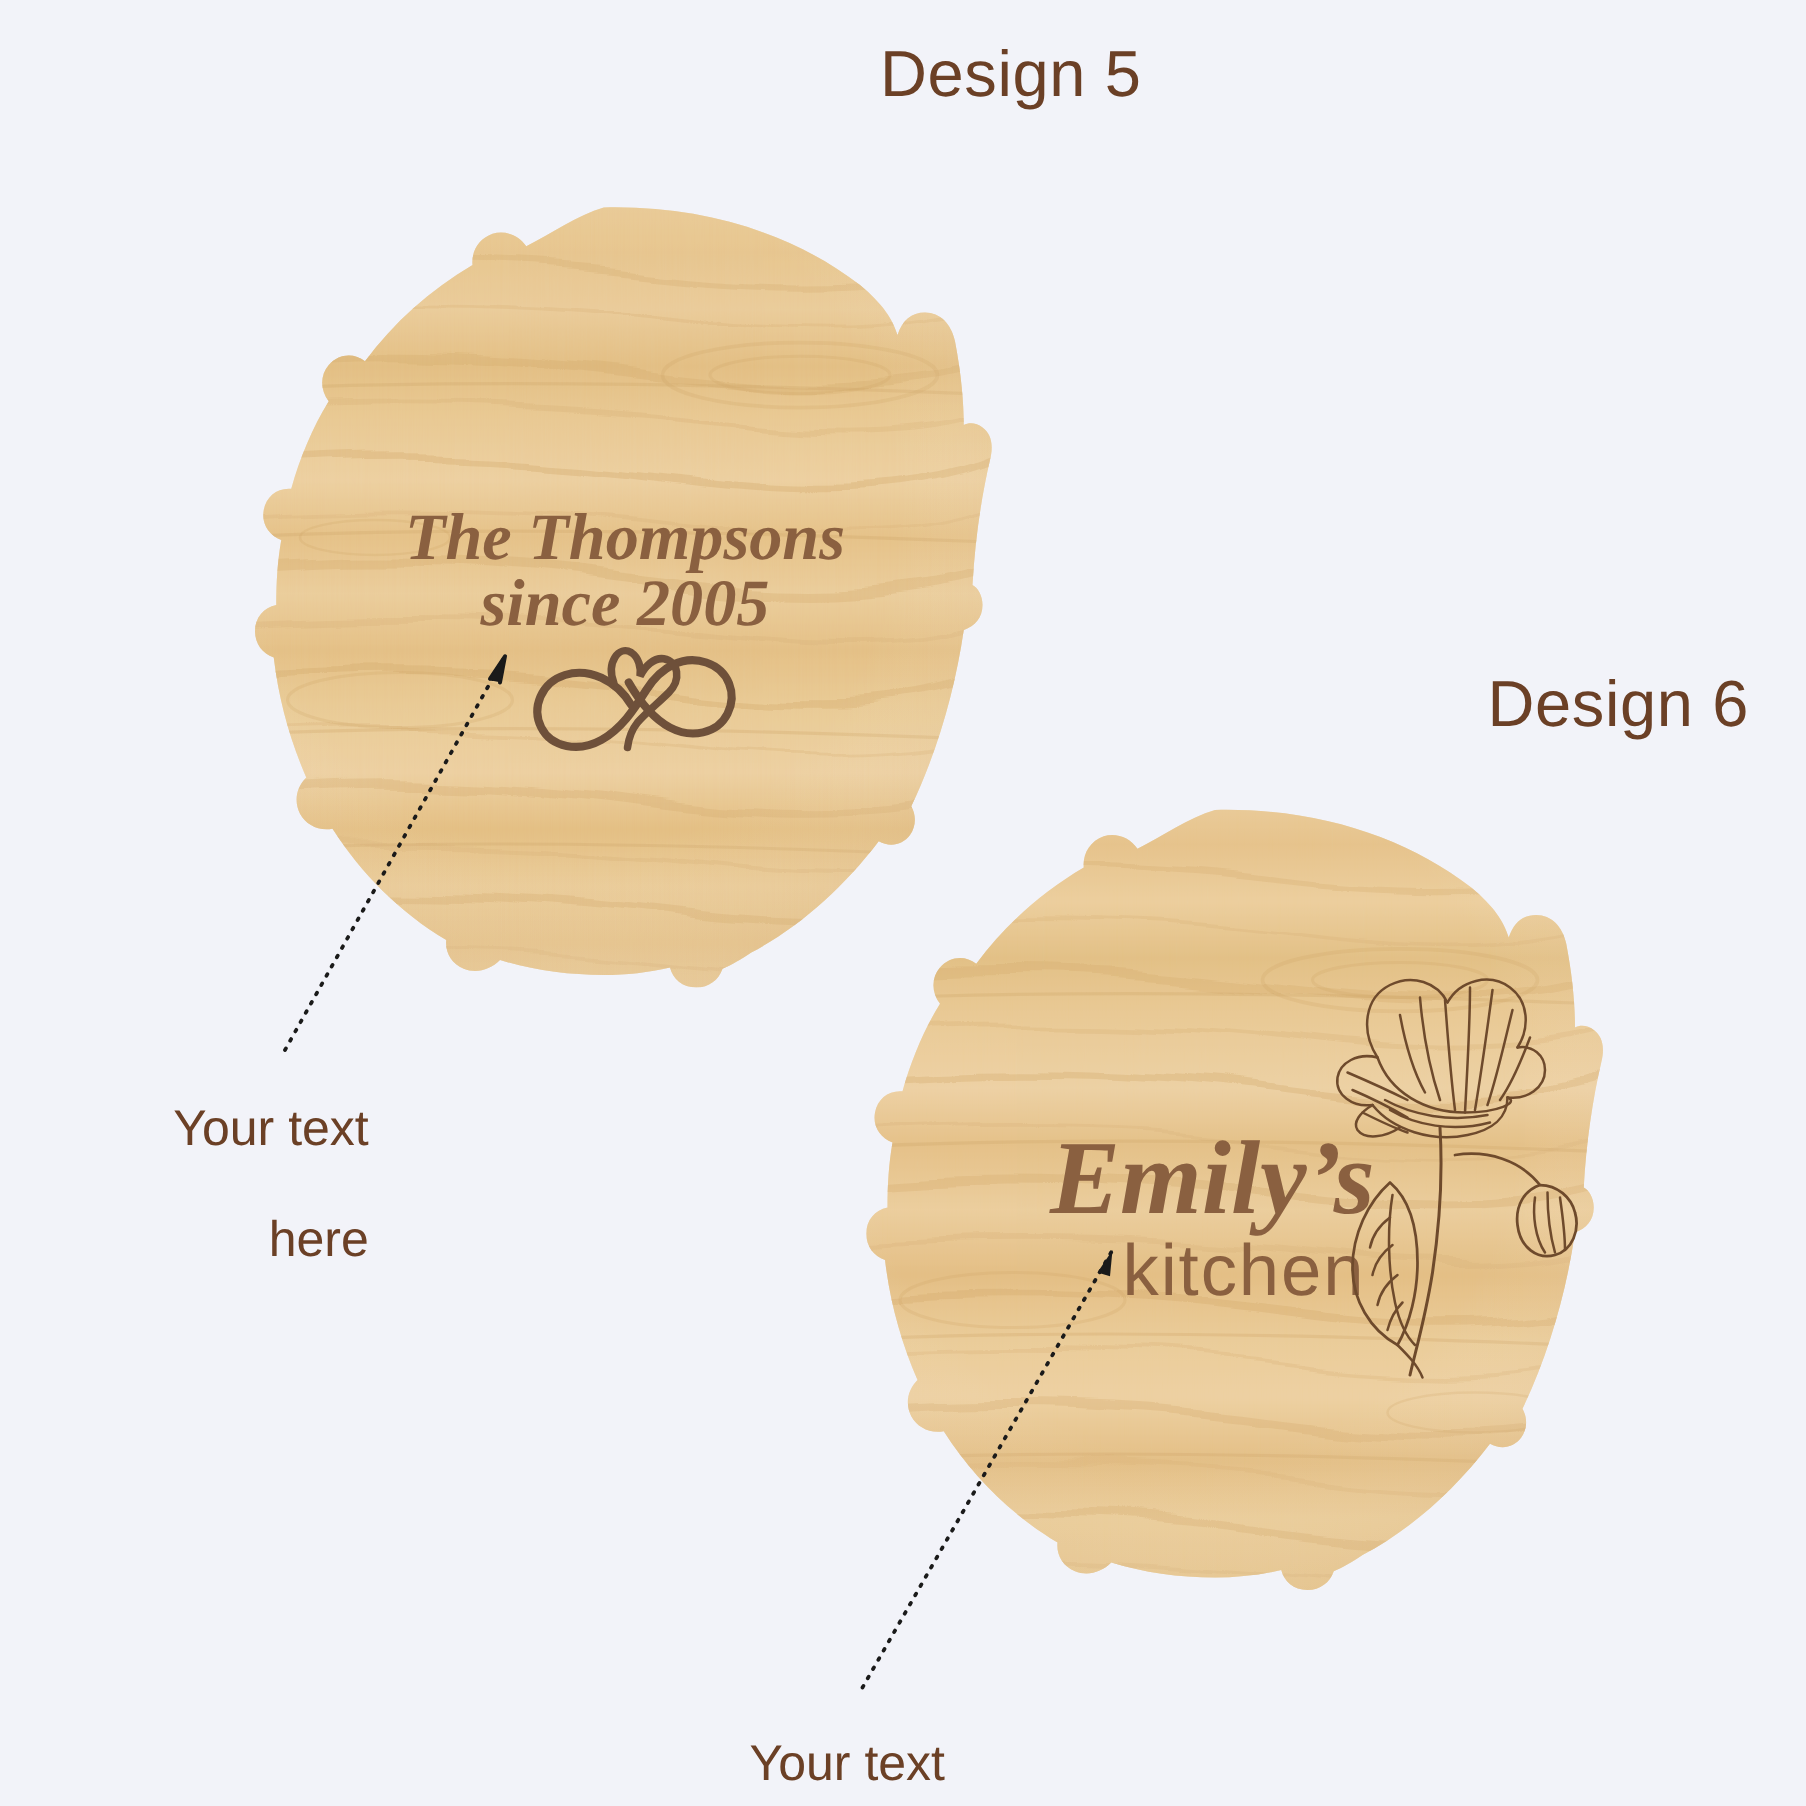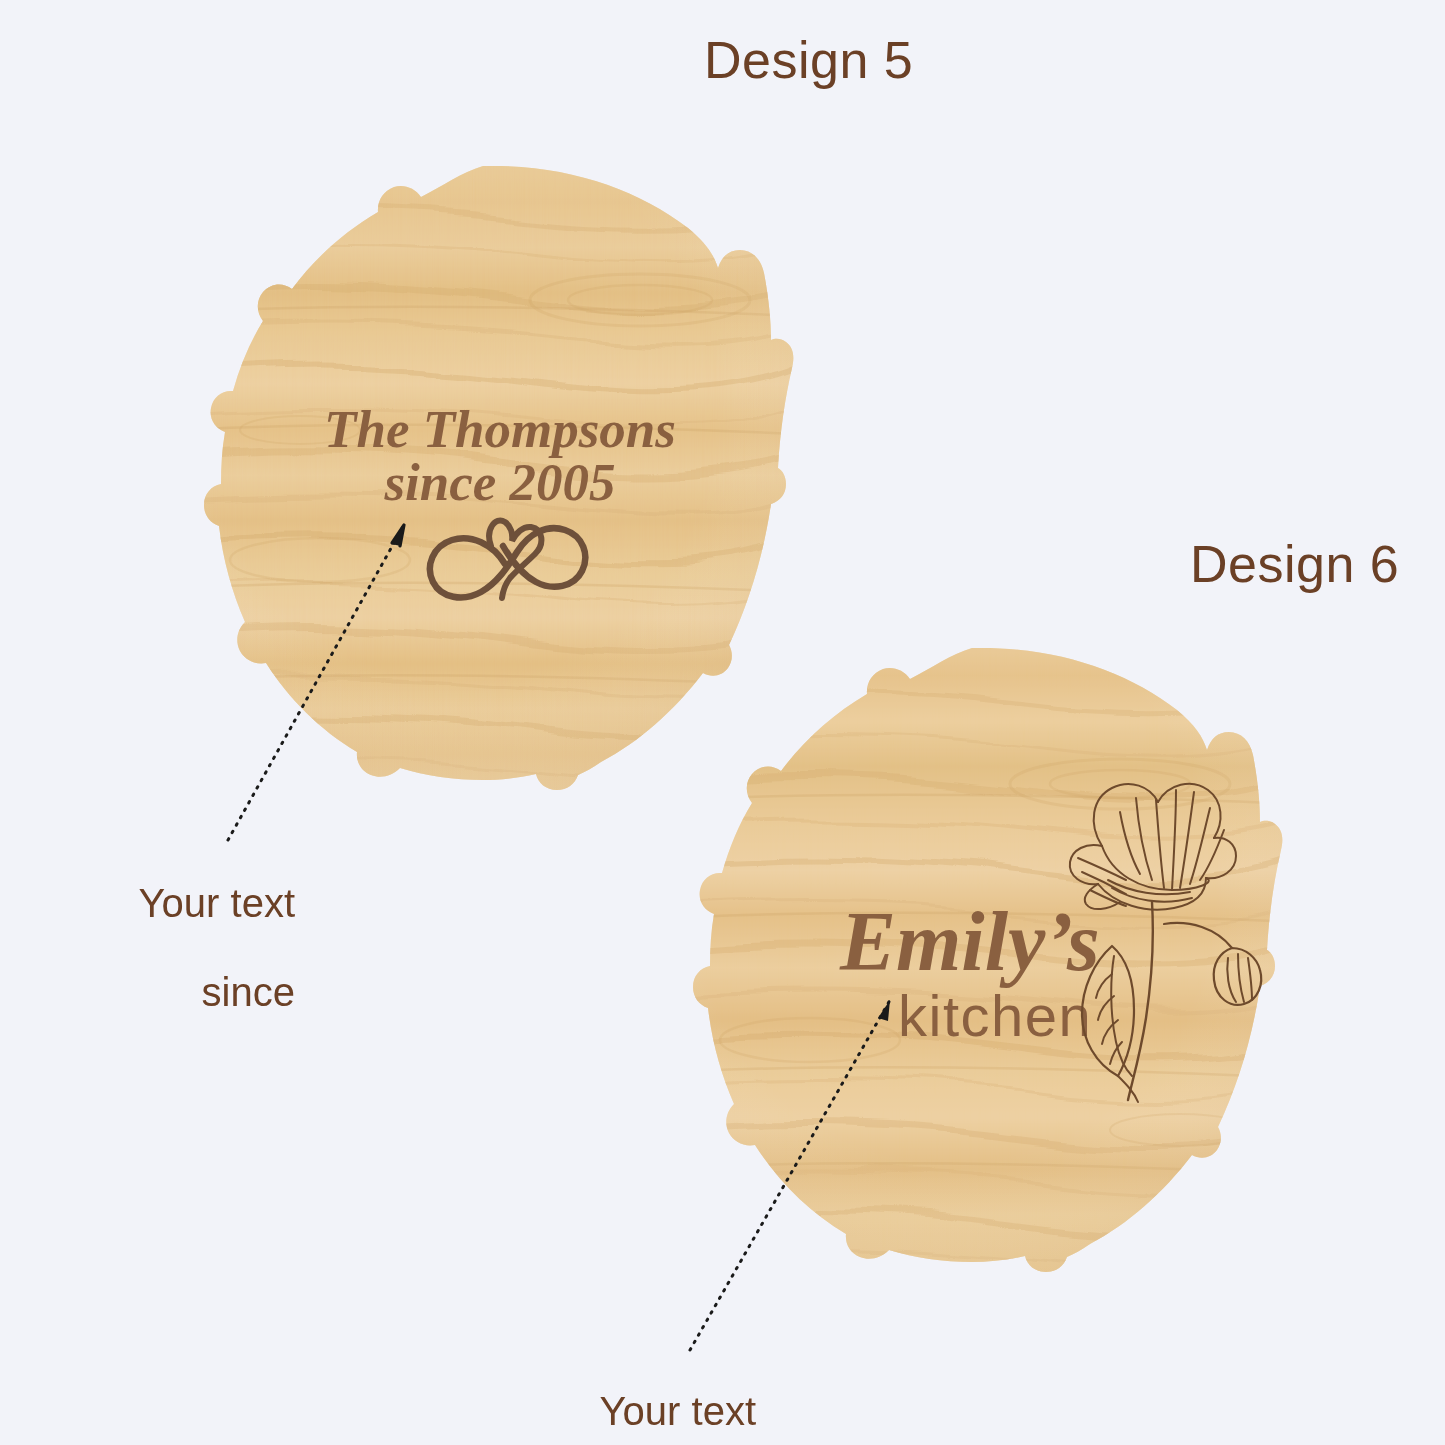--- a/index.html
+++ b/index.html
@@ -360,21 +360,21 @@
       <path d="M 690,1350 L 890,1000" stroke="#1a1a1a" stroke-width="3" stroke-dasharray="1.5 7" stroke-linecap="round" fill="none"></path>
       <path d="M 890,1000 L 878,1018 L 888,1021 Z" fill="#1a1a1a"></path>
     </g>
   </svg>
 
   <div class="title" id="title-5">Design 5</div>
   <div class="title" id="title-6">Design 6</div>
 
   <div class="callout" id="callout-1">
     <span>Your text</span><br>
-    <span>since</span>
+    <span>here</span>
   </div>
 
   <div class="callout" id="callout-2">
     <span>Your text</span><br>
     
   </div>
 
 </div>
 
 </body></html>

